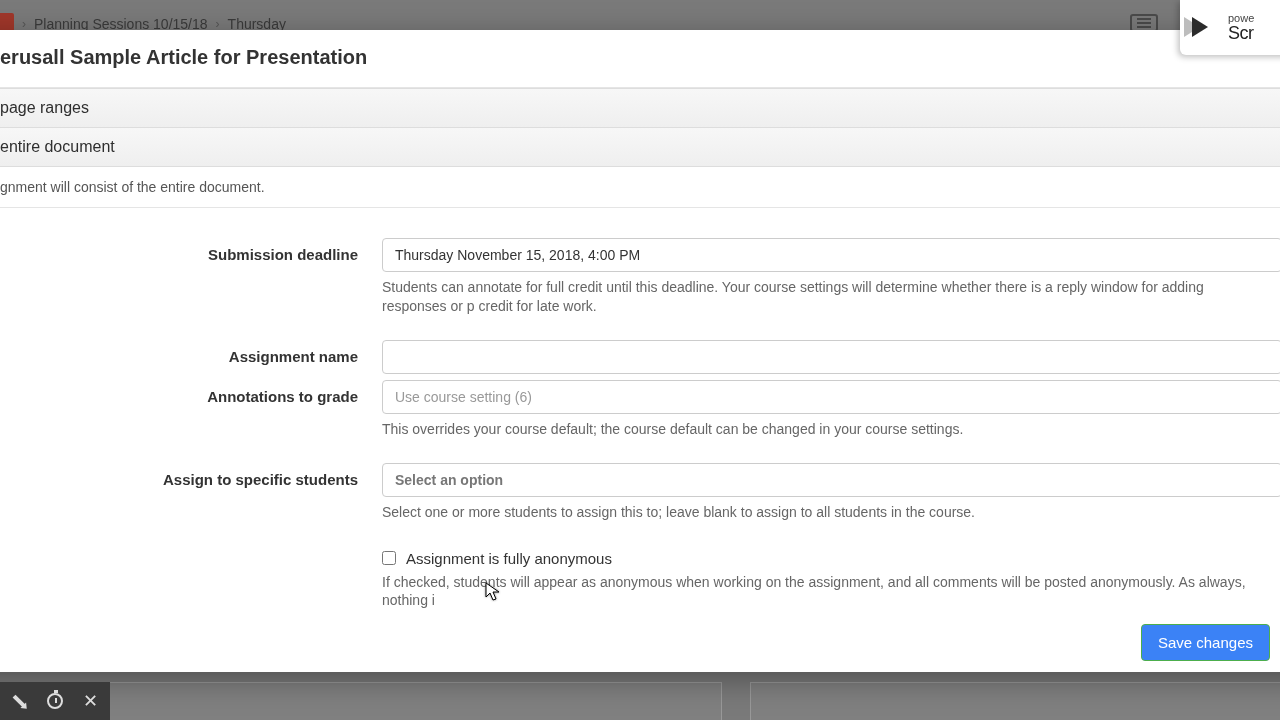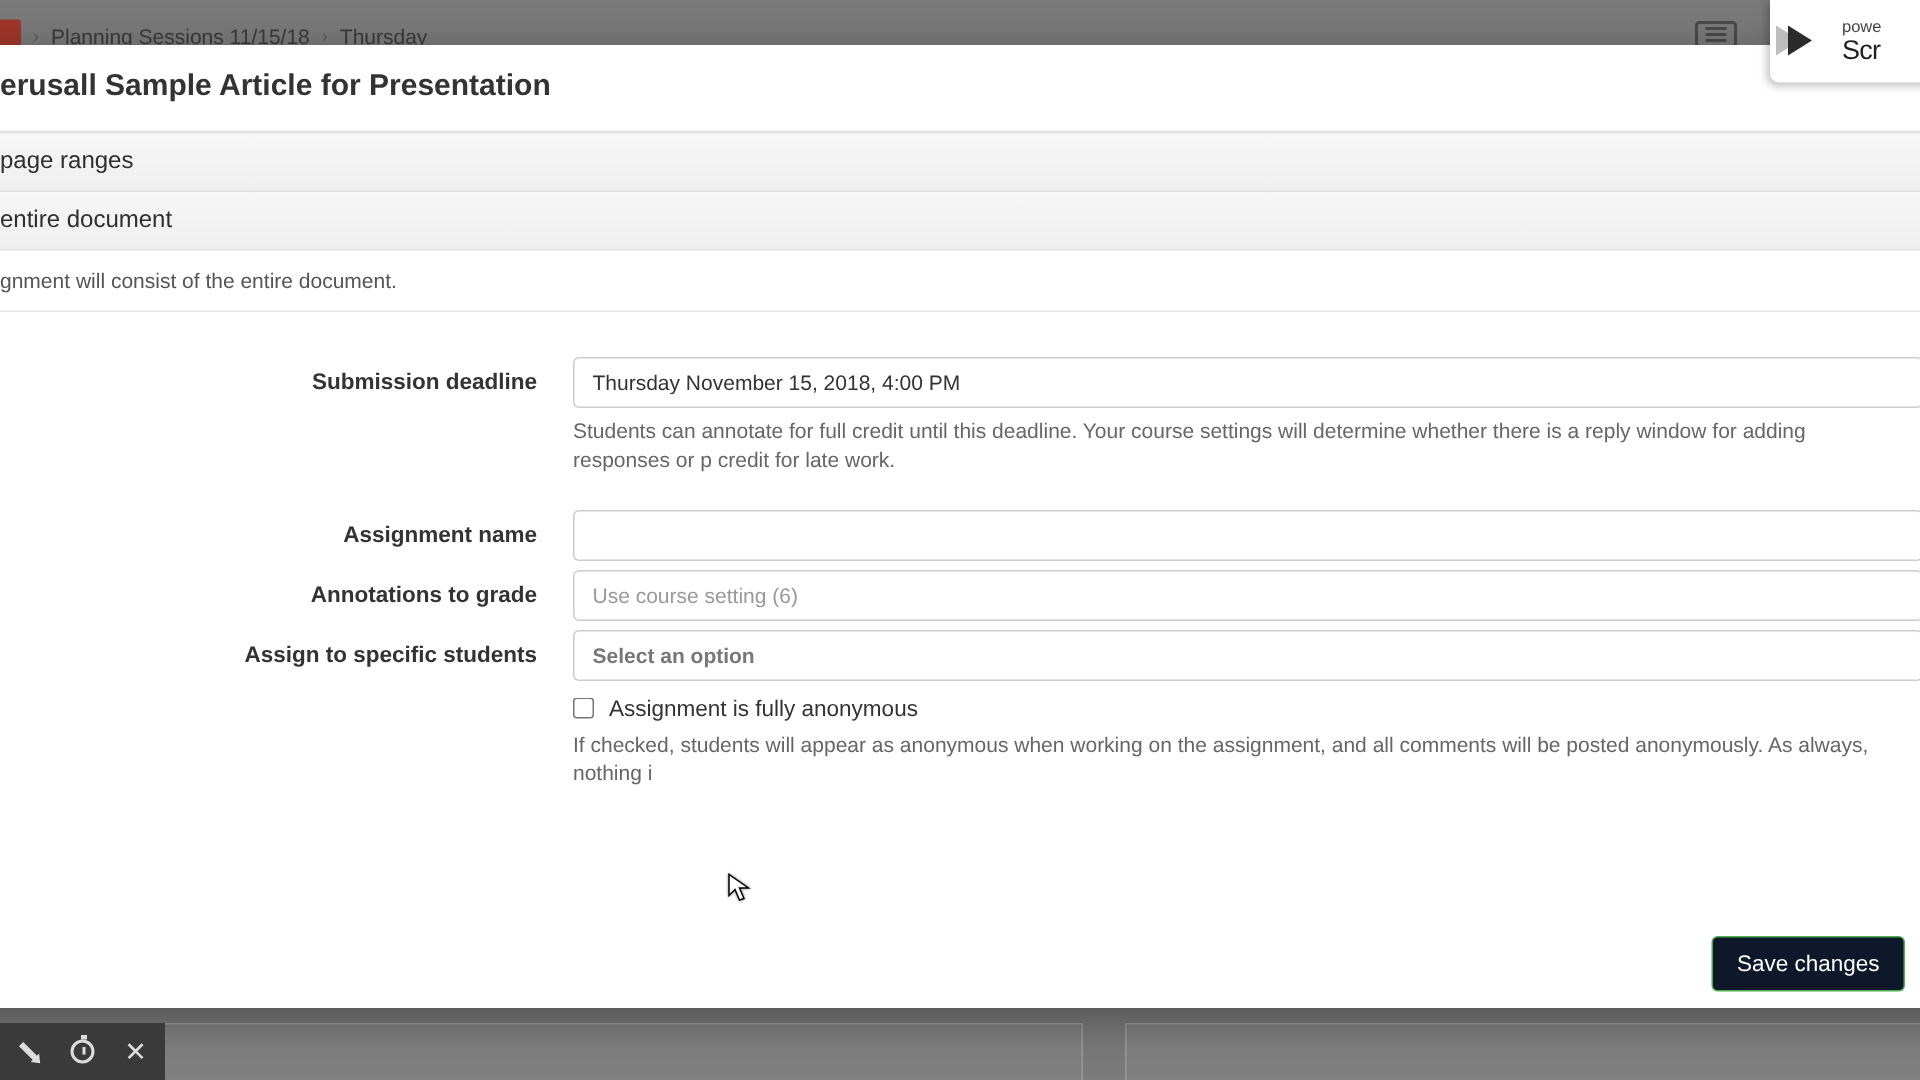--- a/index.html
+++ b/index.html
@@ -109,21 +109,21 @@
   .checkbox-row label { color: #333; font-size: 15px; }
 
   
   .save-bar {
     position: absolute; left: -50px; bottom: 48px; width: 1380px; height: 60px;
     background: #fff; padding-right: 60px;
     display: flex; align-items: center; justify-content: flex-end;
     border-top: 0;
   }
   .btn-save {
-    background: #0f172a; color: #fff; border: 1px solid #4cae4c;
+    background: #3b82f6; color: #fff; border: 1px solid #4cae4c;
     border-radius: 4px; padding: 9px 16px; font-size: 15px; cursor: pointer;
   }
 
   
   .recorder {
     position: absolute; left: 0; bottom: 0; height: 38px; width: 110px;
     background: #3a3a3a; display: flex; align-items: center; gap: 20px;
     padding: 0 12px;
   }
   .rec-icon { color: #e0e0e0; width: 20px; height: 20px; display:flex; align-items:center; justify-content:center; }
@@ -154,21 +154,21 @@
   .cursor svg { width:16px; height:20px; filter: drop-shadow(0 0 1px rgba(0,0,0,0.5)); }
 </style>
 </head>
 <body>
 
 <div class="backdrop"></div>
 
 <div class="breadcrumb-bar">
   <div class="logo-stub"></div>
   <span class="chev">›</span>
-  <span>Planning Sessions 11/15/18</span>
+  <span>Planning Sessions 10/15/18</span>
   <span class="chev">›</span>
   <span>Thursday</span>
 </div>
 
 <div class="kbd-icon"></div>
 
 <div class="bottom-strip">
   <div class="panel-stub"></div>
   <div class="panel-stub2"></div>
 </div>
@@ -196,29 +196,31 @@
       <div class="form-label">Assignment name</div>
       <div class="form-field">
         <input type="text" value="" style="">
       </div>
     </div>
 
     <div class="form-row">
       <div class="form-label">Annotations to grade</div>
       <div class="form-field">
         <input type="text" class="placeholder" placeholder="Use course setting (6)" style="">
+        <div class="help">This overrides your course default; the course default can be changed in your course settings.</div>
       </div>
     </div>
 
     <div class="form-row">
       <div class="form-label">Assign to specific students</div>
       <div class="form-field">
         <div class="select">
           <span class="placeholder">Select an option</span>
         </div>
+        <div class="help">Select one or more students to assign this to; leave blank to assign to all students in the course.</div>
       </div>
     </div>
 
     <div class="form-row">
       <div class="form-label"></div>
       <div class="form-field">
         <div class="checkbox-row">
           <input type="checkbox" style="">
           <label>Assignment is fully anonymous</label>
         </div>

